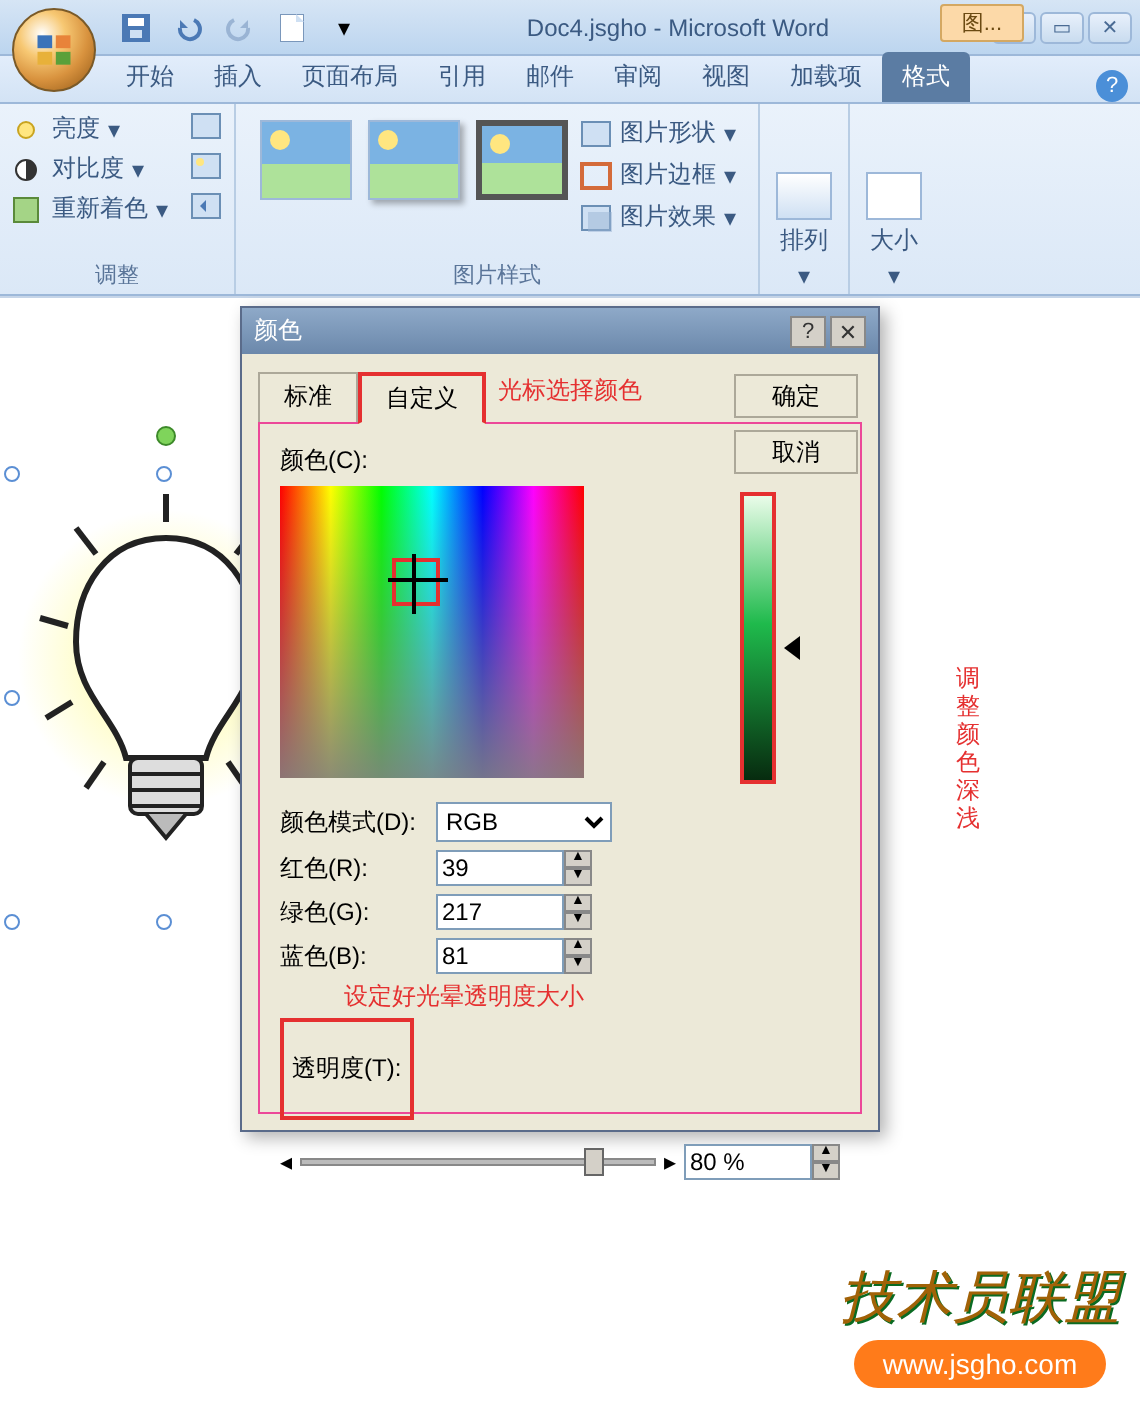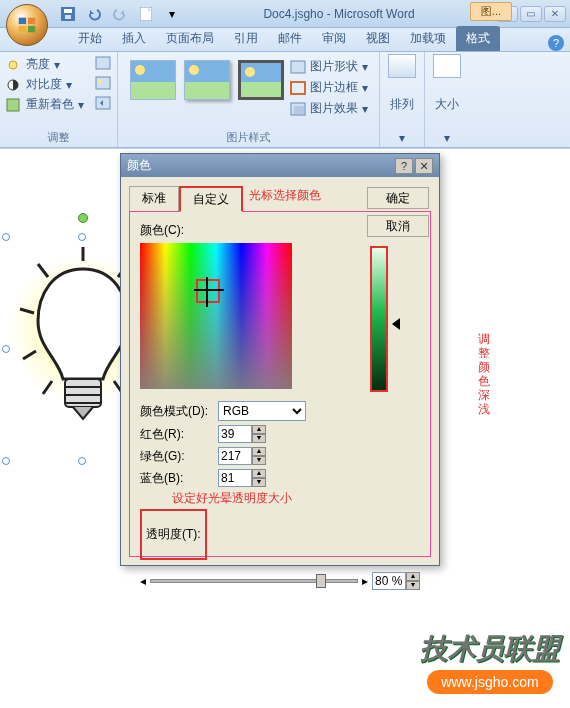--- a/index.html
+++ b/index.html
@@ -6,35 +6,35 @@
 body{background:#fff;width:570px;height:708px;overflow:hidden;font-size:12px;position:relative}
 .titlebar{height:28px;background:linear-gradient(#d6e5f5,#bcd5ef);display:flex;align-items:center;padding:0 4px;border-bottom:1px solid #9db8d9}
 .orb{width:42px;height:42px;border-radius:50%;background:radial-gradient(circle at 35% 30%,#fff,#f7c873 30%,#d8923e 60%,#8e5513);border:1px solid #7a5a28;position:absolute;left:6px;top:4px;z-index:5;display:flex;align-items:center;justify-content:center}
 .orb svg{width:22px;height:22px}
 .qat{margin-left:54px;display:flex;gap:6px;align-items:center}
 .qat-btn{width:20px;height:20px;display:flex;align-items:center;justify-content:center;border-radius:3px}
 .title-text{flex:1;text-align:center;color:#3b5a82;font-size:12px}
 .wctrl{display:flex;gap:2px}
 .wctrl span{width:22px;height:16px;background:linear-gradient(#e8f0fb,#c9dcef);border:1px solid #9db8d9;border-radius:3px;display:flex;align-items:center;justify-content:center;color:#4a6b94;font-size:10px}
 .context-tab{position:absolute;right:58px;top:2px;background:#fcd9a8;border:1px solid #d4a862;padding:1px 10px;font-size:11px;border-radius:2px;color:#6b4a12}
-.tabs{height:24px;background:linear-gradient(#e2edfb,#d3e3f5);display:flex;align-items:flex-end;padding-left:68px;gap:0;border-bottom:1px solid #9db8d9}
+.tabs{height:24px;background:linear-gradient(#e2edfb,#d3e3f5);display:flex;align-items:flex-end;padding-left:53px;gap:0;border-bottom:1px solid #9db8d9}
 .tab{padding:4px 10px;color:#3b5a82;font-size:12px;cursor:pointer}
 .tab.active{background:#5b7ca3;color:#ffffff;border-radius:3px 3px 0 0}
 .help-ico{margin-left:auto;margin-right:6px;width:16px;height:16px;border-radius:50%;background:#4b8fd8;color:#fff;display:flex;align-items:center;justify-content:center;font-size:11px}
 .ribbon{height:96px;background:linear-gradient(#eaf2fb,#dbe8f7);display:flex;border-bottom:1px solid #9db8d9}
 .rgroup{border-right:1px solid #b8cde4;padding:4px 6px 2px;display:flex;flex-direction:column;position:relative}
 .rgroup-label{position:absolute;bottom:2px;left:0;right:0;text-align:center;color:#5a7599;font-size:11px}
 .adj-row{display:flex;align-items:center;gap:4px;margin-bottom:3px;font-size:12px;color:#3b5a82}
 .adj-ico{width:16px;height:14px}
 .pstyle{display:flex;gap:8px;padding:4px 6px}
 .thumb{width:46px;height:40px;background:linear-gradient(180deg,#7bb3e3 55%,#aee29a 55%);border:1px solid #9db8d9;position:relative}
 .thumb:before{content:"";position:absolute;width:10px;height:10px;background:#ffe680;border-radius:50%;left:4px;top:4px}
 .pborder{padding-top:2px}
 .pborder .adj-row{margin-bottom:4px}
-.arrange{display:flex;flex-direction:column;align-items:center;justify-content:space-between;padding:2px 8px;color:#3b5a82;gap:2px}
+.arrange{display:flex;flex-direction:column;align-items:center;justify-content:flex-end;padding:2px 8px;color:#3b5a82;gap:2px}
 .arrange-ico{width:28px;height:24px;background:#fff;border:1px solid #9db8d9}
 .canvas{background:#fff;height:556px;position:relative;border-top:1px solid #c6d5e8}
 .bulb{position:absolute;left:8px;top:90px;width:150px;height:220px}
 .bulb svg{width:100%;height:100%}
 .handles{position:absolute;left:6px;top:88px;width:154px;height:224px}
 .handle{position:absolute;width:8px;height:8px;background:#fff;border:1px solid #5b8fd4;border-radius:50%}
 .rot-h{position:absolute;width:10px;height:10px;background:#7fd45b;border:1px solid #3d8a2a;border-radius:50%;left:72px;top:-24px}
 .dialog{position:absolute;left:120px;top:4px;width:320px;background:#ece9d8;border:1px solid #5a6b8a;box-shadow:3px 3px 8px rgba(0,0,0,.3)}
 .dlg-title{background:linear-gradient(#8ea9c8,#6b88ab);color:#fff;padding:3px 6px;display:flex;align-items:flex-end;font-size:12px}
 .dlg-title .sp{flex:1}
@@ -50,35 +50,35 @@
 .gradient-box:after{content:"";position:absolute;inset:0;background:linear-gradient(to bottom,rgba(255,255,255,0) 0%,rgba(128,128,128,.9) 100%)}
 .cursor-mark{position:absolute;width:24px;height:24px;border:2px solid #e53030;left:56px;top:36px;z-index:2}
 .cursor-mark:before{content:"";position:absolute;left:8px;top:-4px;width:2px;height:30px;background:#000}
 .cursor-mark:after{content:"";position:absolute;top:8px;left:-4px;height:2px;width:30px;background:#000}
 .lum-bar{position:absolute;width:18px;height:146px;right:42px;top:34px;background:linear-gradient(#eafce9,#1fba4c 45%,#072b0f);border:1px solid #888}
 .lum-bar.red-box{border:2px solid #e53030}
 .lum-ptr{position:absolute;right:30px;top:106px;width:0;height:0;border-top:6px solid transparent;border-bottom:6px solid transparent;border-right:8px solid #000}
 .row-field{display:flex;align-items:center;gap:6px;margin:4px 0;font-size:12px}
 .row-field label{width:72px}
 .numbox{display:flex;align-items:center}
-.numinput{width:34px;height:18px;border:1px solid #7f9db9;background:#fff;padding:0 2px;font-size:12px}
+.numinput{width:64px;height:18px;border:1px solid #7f9db9;background:#fff;padding:0 2px;font-size:12px}
 .spin{width:14px;display:flex;flex-direction:column}
 .spin b{height:9px;background:#d4d0c8;border:1px solid #888;font-size:7px;line-height:6px;text-align:center;font-weight:normal}
 select.cmb{width:88px;height:20px;border:1px solid #7f9db9;background:#fff;font-size:12px}
 .btn{width:62px;height:22px;background:#ece9d8;border:1px solid #aca899;font-size:12px;display:flex;align-items:center;justify-content:center}
 .btn-col{position:absolute;right:10px;top:10px;display:flex;flex-direction:column;gap:6px}
 .preview{position:absolute;right:14px;bottom:42px;text-align:center;font-size:12px}
 .prev-box{width:60px;height:70px;border:1px solid #888}
 .prev-half{height:35px}
 .annot{position:absolute;color:#e53030;font-size:12px}
 .slider{display:flex;align-items:center;gap:4px;margin-top:12px}
 .slider-track{flex:1;height:4px;background:#bbb;border:1px solid #888;position:relative}
 .slider-thumb{position:absolute;width:10px;height:14px;background:#d4d0c8;border:1px solid #666;top:-6px}
 .watermark{position:absolute;right:10px;bottom:10px;text-align:center}
-.wm1{font-size:28px;font-weight:bold;color:#737373;font-style:italic;text-shadow:1px 1px #0a6b22}
+.wm1{font-size:28px;font-weight:normal;color:#a16207;font-style:italic;text-shadow:1px 1px #0a6b22}
 .wm2{display:inline-block;background:#ff7b1a;color:#fff;padding:4px 14px;border-radius:14px;font-size:14px;margin-top:2px}
 </style>
 </head>
 <body>
 
 <div class="titlebar">
   <div class="orb">
     <svg viewBox="0 0 24 24">
         <rect x="3" y="4" width="8" height="7" fill="#3b73b9"></rect>
         <rect x="13" y="4" width="8" height="7" fill="#e8833a"></rect>

